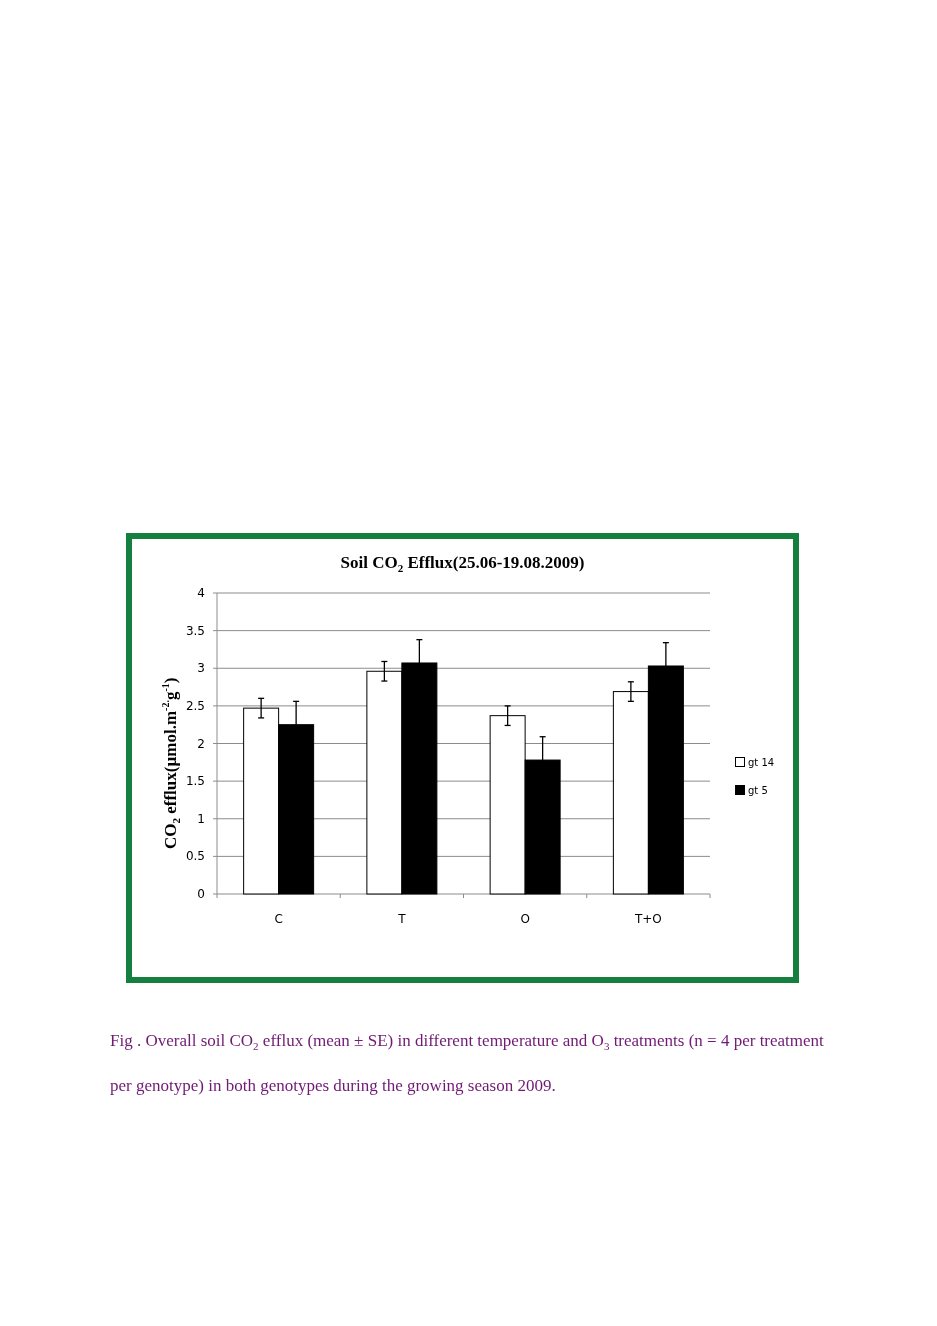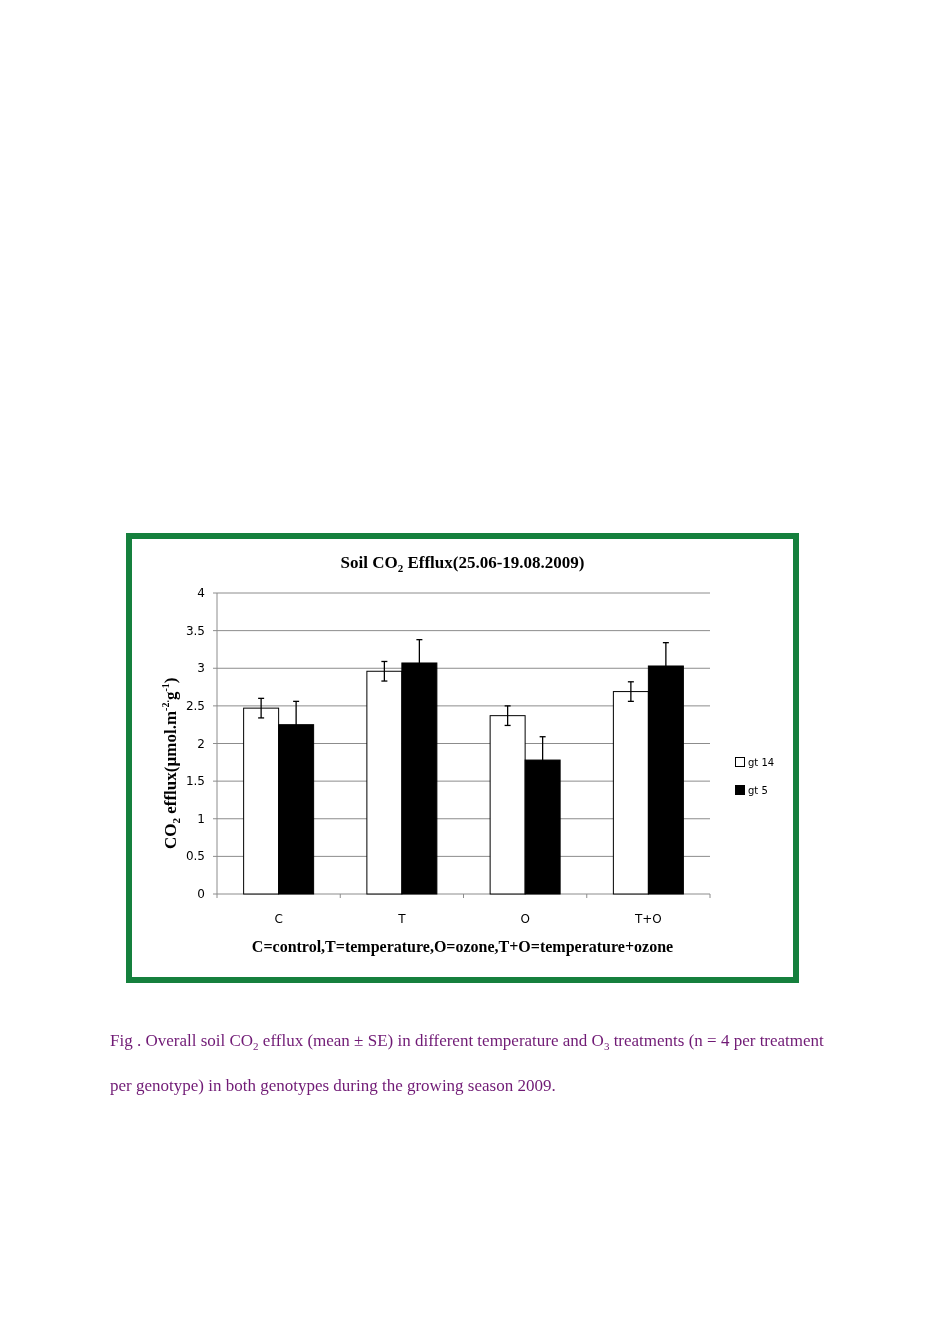--- a/index.html
+++ b/index.html
@@ -102,16 +102,15 @@
     <div class="legend-item">
       <span class="swatch" style="background:#fff"></span>
       <span>gt 14</span>
     </div>
     <div class="legend-item">
       <span class="swatch" style="background:#000"></span>
       <span>gt 5</span>
     </div>
   </div>
 
-  <div class="xlabel">C=control,T=temperature,O=ozone,T+O=temperature+ozone</div>
 </div>
 
 <div class="caption"><span>Fig   . Overall soil CO</span><sub>2</sub><span> efflux (mean ± SE) in different temperature and O</span><sub>3</sub><span> treatments (n = 4 per treatment per genotype) in both genotypes during the growing season 2009.</span></div>
 
 </body></html>

